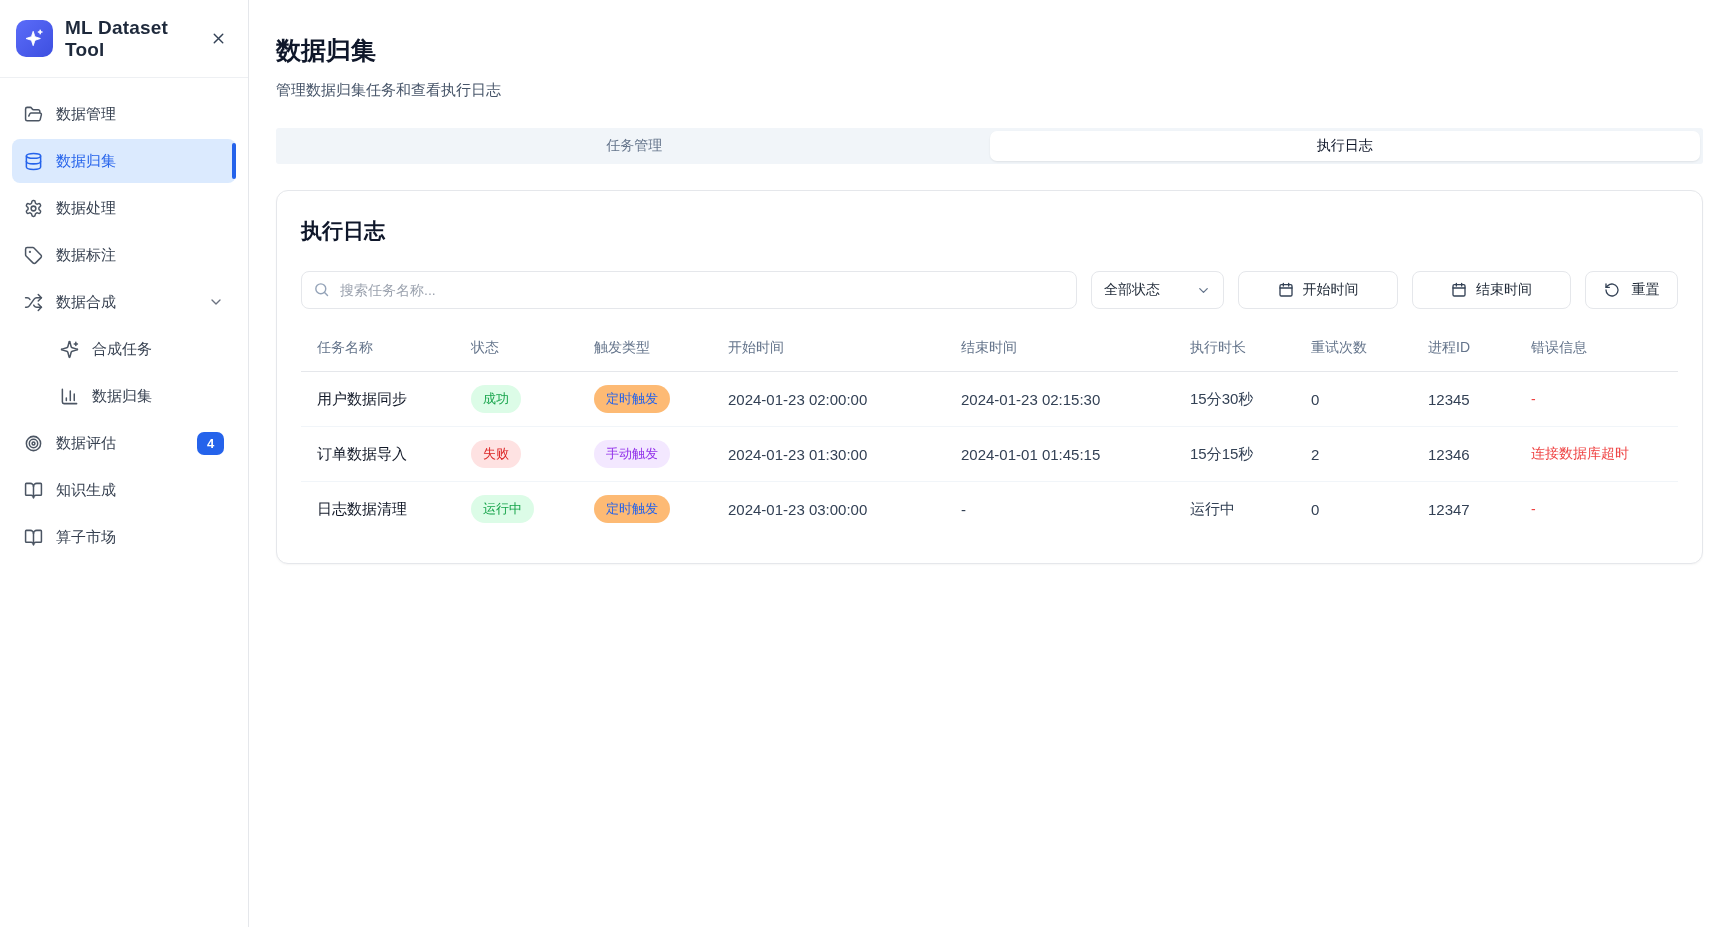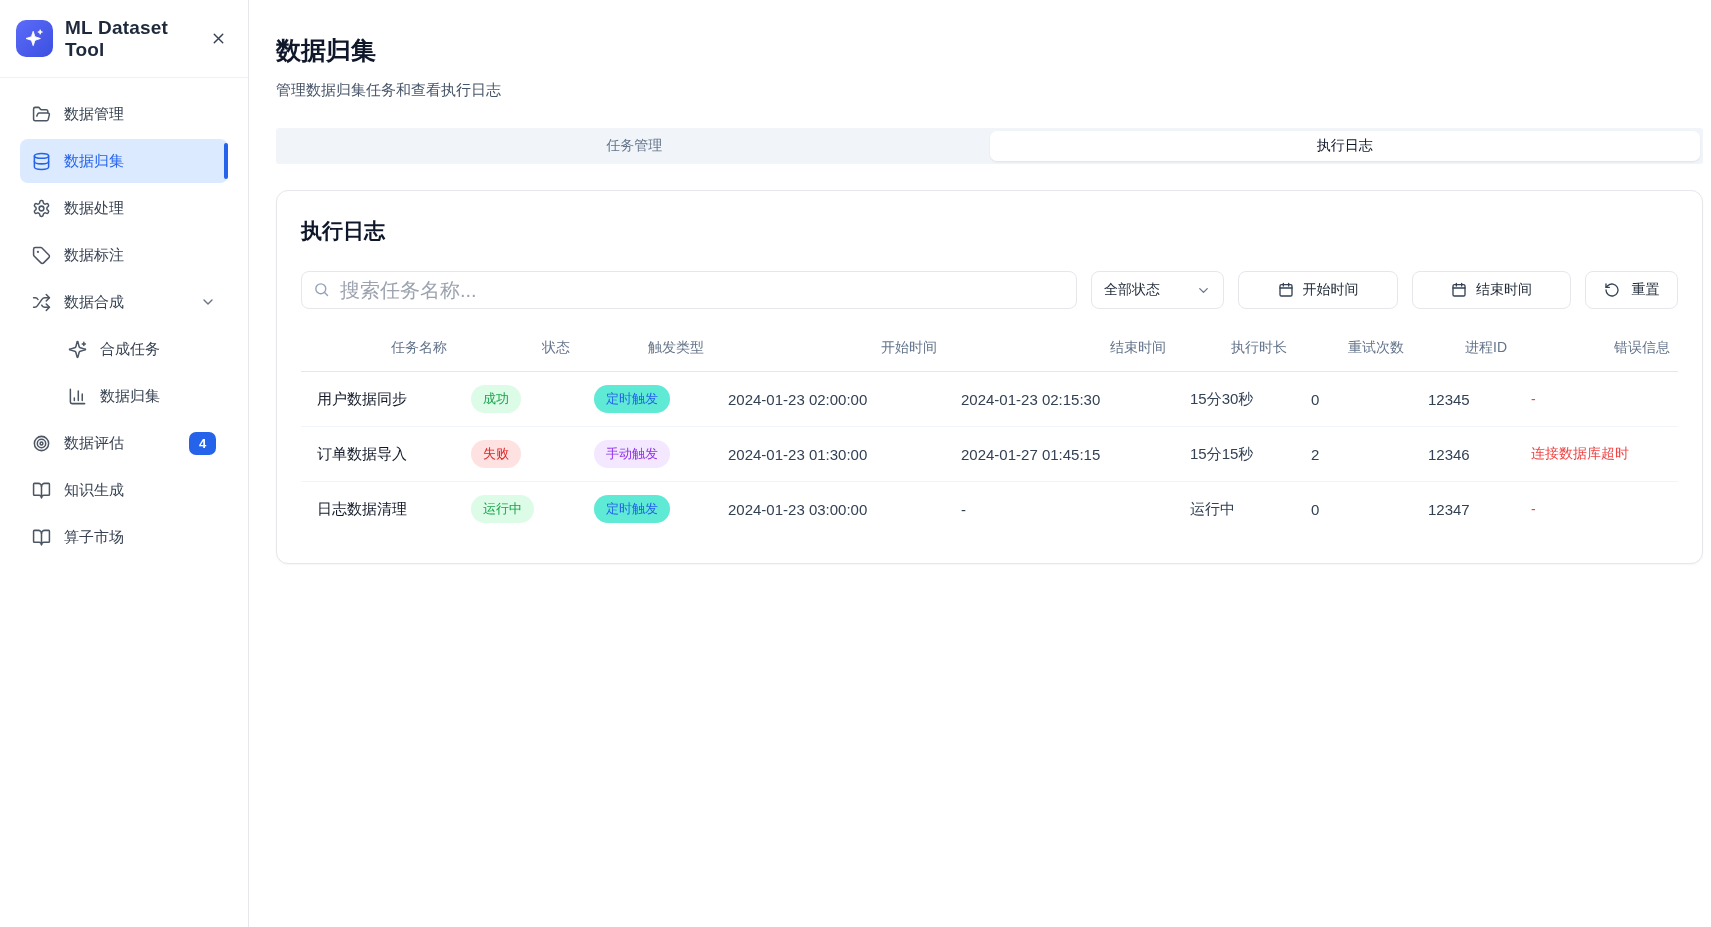--- a/index.html
+++ b/index.html
@@ -11,21 +11,21 @@
   .sidebar { width:249px; min-width:249px; height:100%; background:#fff;
     border-right:1px solid #e5e7eb; display:flex; flex-direction:column; }
   .sidebar-header { height:78px; display:flex; align-items:center; gap:12px;
     padding:0 16px; border-bottom:1px solid #eef0f3; }
   .logo { width:37px; height:37px; border-radius:10px; flex:none;
     background:linear-gradient(135deg,#5b6cf9,#3d4fe0);
     display:flex; align-items:center; justify-content:center; }
   .app-title { font-size:19px; font-weight:700; color:#1e293b; flex:1; letter-spacing:.2px; }
   .close-btn { background:none; border:none; cursor:pointer; color:#334155;
     width:28px; height:28px; display:flex; align-items:center; justify-content:center; }
-  .nav { padding:14px 20px; }
+  .nav { padding:14px 12px; }
   .nav-item { position:relative; height:44px; display:flex; align-items:center; gap:13px;
     padding:0 12px; margin-bottom:3px; border-radius:8px; color:#374151; font-size:15px; cursor:pointer; }
   .nav-item .nav-icon { display:flex; align-items:center; color:#4b5563; }
   .nav-item.active { background:#dbeafe; color:#2563eb; }
   .nav-item.active .nav-icon { color:#2563eb; }
   .nav-item.active .active-bar { position:absolute; right:0; top:4px; bottom:4px; width:4px;
     border-radius:4px; background:#2563eb; }
   .nav-item.sub { padding-left:48px; }
   .nav-label { flex:1; }
   .nav-chevron { color:#6b7280; display:flex; }
@@ -44,46 +44,46 @@
     font-size:14px; color:#64748b; border-radius:7px; cursor:pointer; }
   .tab.active { background:#fff; color:#0f172a; box-shadow:0 1px 2px rgba(0,0,0,.08); }
 
   .card { margin-top:26px; background:#fff; border:1px solid #e5e7eb; border-radius:12px;
     padding:26px 24px 26px 24px; box-shadow:0 1px 2px rgba(0,0,0,.04); }
   .card-title { font-size:21px; font-weight:700; color:#0f172a; }
 
   .controls { display:flex; gap:14px; margin-top:26px; height:38px; }
   .search-box { flex:1; position:relative; }
   .search-box input { width:100%; height:38px; border:1px solid #e5e7eb; border-radius:8px;
-    padding:0 12px 0 38px; font-size:20px; color:#111827; outline:none;
+    padding:0 12px 0 38px; font-size:14px; color:#111827; outline:none;
     font-family:"Liberation Sans","DejaVu Sans",sans-serif; }
   .search-box input::placeholder { color:#9ca3af; }
   .search-icon { position:absolute; left:12px; top:10px; color:#94a3b8; }
   .select { width:133px; height:38px; border:1px solid #e5e7eb; border-radius:8px;
     display:flex; align-items:center; justify-content:space-between; padding:0 12px;
     font-size:14px; color:#1f2937; cursor:pointer; background:#fff; }
   .select .chev { color:#64748b; display:flex; }
   .btn { height:38px; border:1px solid #e5e7eb; border-radius:8px; background:#fff;
     display:flex; align-items:center; justify-content:center; gap:9px; font-size:14px;
     color:#1f2937; cursor:pointer; font-family:inherit; }
   .btn-start { width:160px; } .btn-end { width:159px; } .btn-reset { width:93px;gap:12px; }
   .btn .ico { display:flex; color:#334155; }
 
   table { width:100%; border-collapse:collapse; table-layout:fixed; margin-top:30px; }
-  thead th { text-align:right; font-size:14px; font-weight:500; color:#64748b;
+  thead th { text-align:left; font-size:14px; font-weight:500; color:#64748b;
     padding:0 8px 14px 16px; border-bottom:1px solid #e5e7eb; white-space:nowrap; }
   tbody td { padding:0 8px 0 16px; height:55px; font-size:15px; color:#334155;
     border-bottom:1px solid #f1f5f9; white-space:nowrap; overflow:hidden; }
   tbody tr:last-child td { border-bottom:none; }
   td.c-name { color:#111827; }
   .badge { display:inline-block; padding:5px 12px; border-radius:999px; font-size:13px; font-weight:500; }
   .badge.success { background:#dcfce7; color:#16a34a; }
   .badge.error   { background:#fee2e2; color:#dc2626; }
   .badge.running { background:#dcfce7; color:#16a34a; }
-  .badge.scheduled { background:#5eead4; color:#2563eb; }
+  .badge.scheduled { background:#fdba74; color:#2563eb; }
   .badge.manual    { background:#f3e8ff; color:#9333ea; }
   td.c-error { color:#ef4444; font-size:14px; }
 </style>
 </head>
 <body>
 
 <div class="app">
 
   <aside class="sidebar">
     <div class="sidebar-header">
@@ -305,21 +305,21 @@
               <td>15分30秒</td>
               <td>0</td>
               <td>12345</td>
               <td class="c-error">-</td>
             </tr>
             <tr>
               <td class="c-name">订单数据导入</td>
               <td><span class="badge error">失败</span></td>
               <td><span class="badge manual">手动触发</span></td>
               <td>2024-01-23 01:30:00</td>
-              <td>2024-01-27 01:45:15</td>
+              <td>2024-01-01 01:45:15</td>
               <td>15分15秒</td>
               <td>2</td>
               <td>12346</td>
               <td class="c-error">连接数据库超时</td>
             </tr>
             <tr>
               <td class="c-name">日志数据清理</td>
               <td><span class="badge running">运行中</span></td>
               <td><span class="badge scheduled">定时触发</span></td>
               <td>2024-01-23 03:00:00</td>

